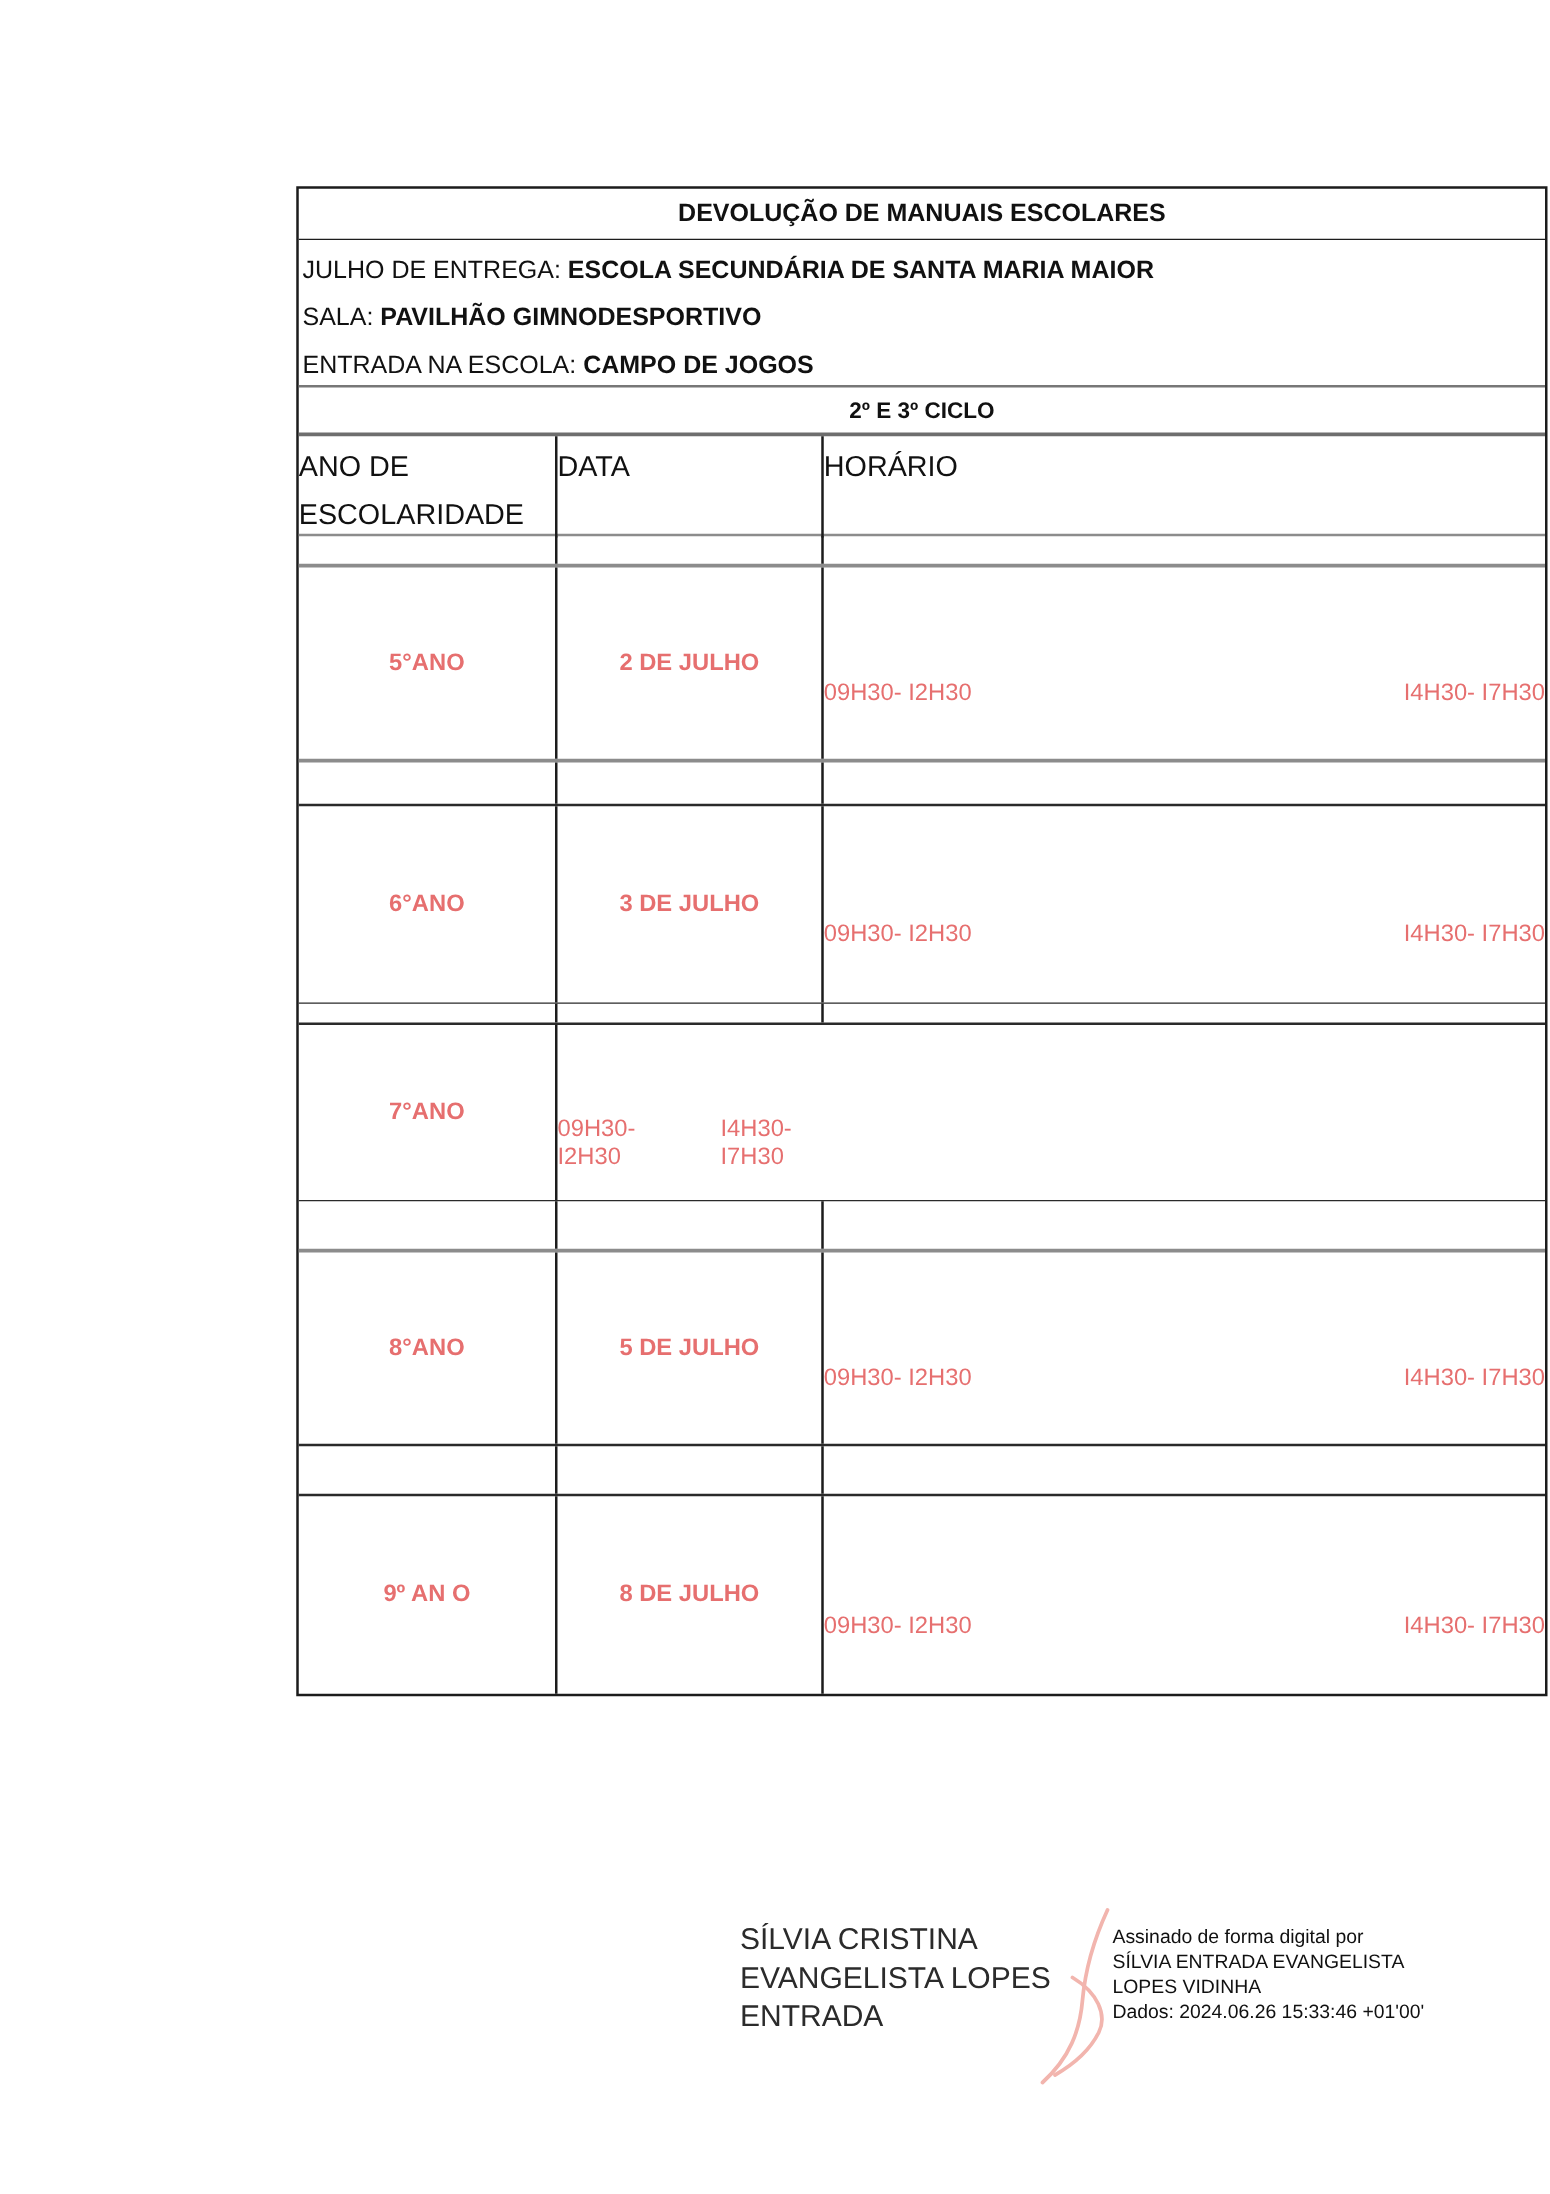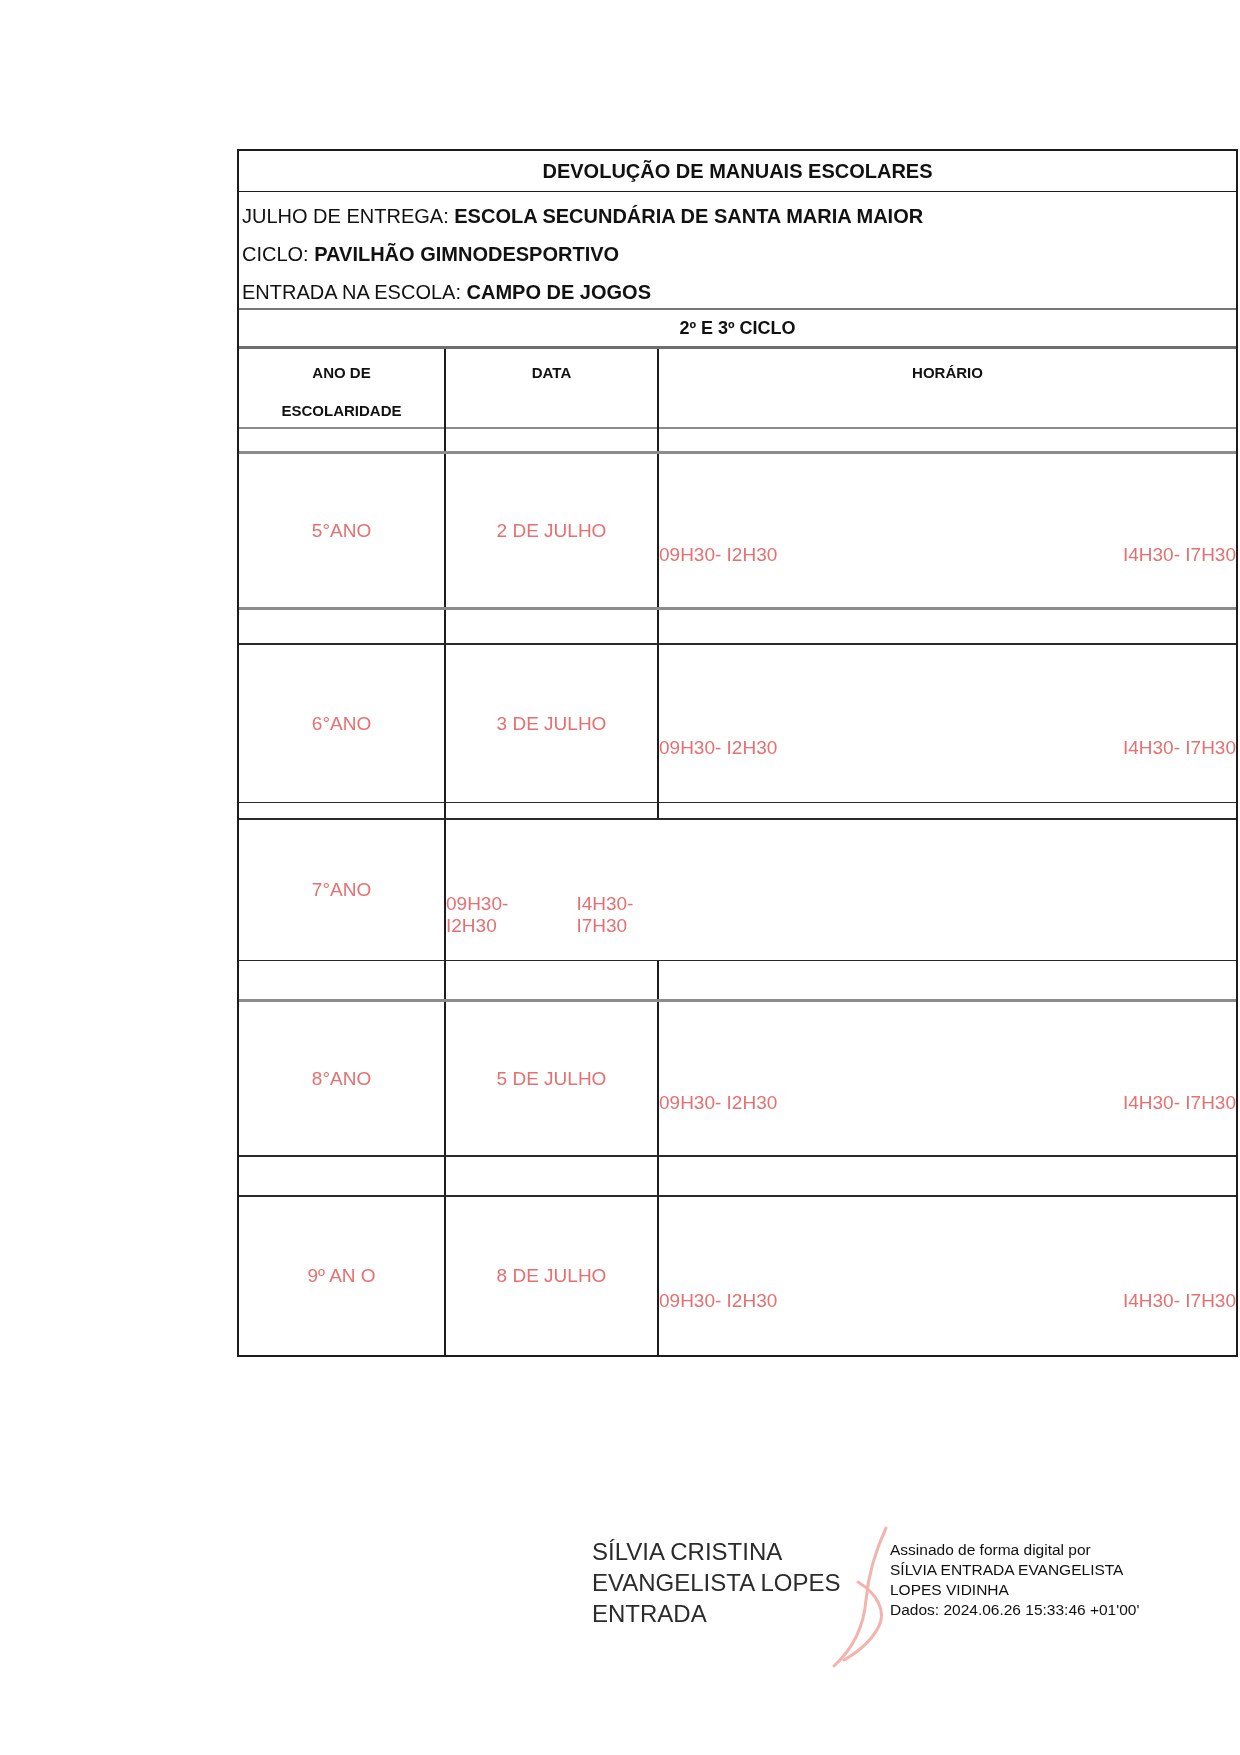--- a/index.html
+++ b/index.html
@@ -24,35 +24,35 @@
   .row-info b{font-weight:bold;}
   .row-ciclo{
     height:39px;display:flex;align-items:center;justify-content:center;
     font-size:18px;font-weight:bold;border-bottom:3px solid #6e6e6e;
   }
   .grid3{display:grid;grid-template-columns:205px 213px 1fr;}
   .cell{min-width:0;}
   .cell.v{border-left:2px solid #1c1c1c;}
   .row-cols{height:78px;}
   .col-head{
-    padding-top:5px;text-align:center;font-size:15px;font-weight:bold;line-height:38px;
+    padding-top:5px;text-align:left;font-size:23px;font-weight:normal;line-height:38px;
   }
   .sep{width:100%;}
   .sep-0{height:27px;border-top:2px solid #8c8c8c;border-bottom:3px solid #8c8c8c;}
   .sep-1{height:38px;border-top:3px solid #8c8c8c;border-bottom:2px solid #2a2a2a;}
   .sep-2{height:18px;border-top:1px solid #2a2a2a;border-bottom:2px solid #2a2a2a;}
   .sep-3{height:42px;border-top:1px solid #2a2a2a;border-bottom:3px solid #8c8c8c;}
   .sep-4{height:42px;border-top:2px solid #2a2a2a;border-bottom:2px solid #2a2a2a;}
   .drow{color:var(--accent,#e66f6f);font-size:19px;}
   .drow-0{height:153px;}
   .drow-1{height:157px;}
   .drow-2{height:140px;}
   .drow-3{height:153px;}
   .drow-4{height:158px;}
-  .ano,.datec{display:flex;align-items:center;justify-content:center;}
+  .ano,.datec{display:flex;align-items:center;justify-content:center;font-weight:bold;}
   .horario{
     display:flex;flex-direction:row;justify-content:space-between;
     align-items:center;padding-top:54px;padding-bottom:5px;line-height:22px;gap:46px;
   }
   .signature{position:absolute;left:592px;top:1536px;width:648px;height:170px;}
   .sig-name{
     position:absolute;left:0;top:0;width:330px;
     font-size:24px;line-height:31px;color:#2b2b2b;
   }
   .sig-mark{position:absolute;left:236px;top:-12px;}
@@ -62,21 +62,21 @@
   }
 </style>
 </head>
 <body>
 
 <div class="doc-table">
   <div class="row-title">DEVOLUÇÃO DE MANUAIS ESCOLARES</div>
 
   <div class="row-info">
     <div><span>JULHO DE ENTREGA: </span><b>ESCOLA SECUNDÁRIA DE SANTA MARIA MAIOR</b></div>
-    <div><span>CICLO: </span><b>PAVILHÃO GIMNODESPORTIVO</b></div>
+    <div><span>SALA: </span><b>PAVILHÃO GIMNODESPORTIVO</b></div>
     <div><span>ENTRADA NA ESCOLA: </span><b>CAMPO DE JOGOS</b></div>
   </div>
 
   <div class="row-ciclo">2º E 3º CICLO</div>
 
   <div class="row-cols grid3">
     <div class="cell col-head">
       <div>ANO DE</div>
       <div>ESCOLARIDADE</div>
     </div>

